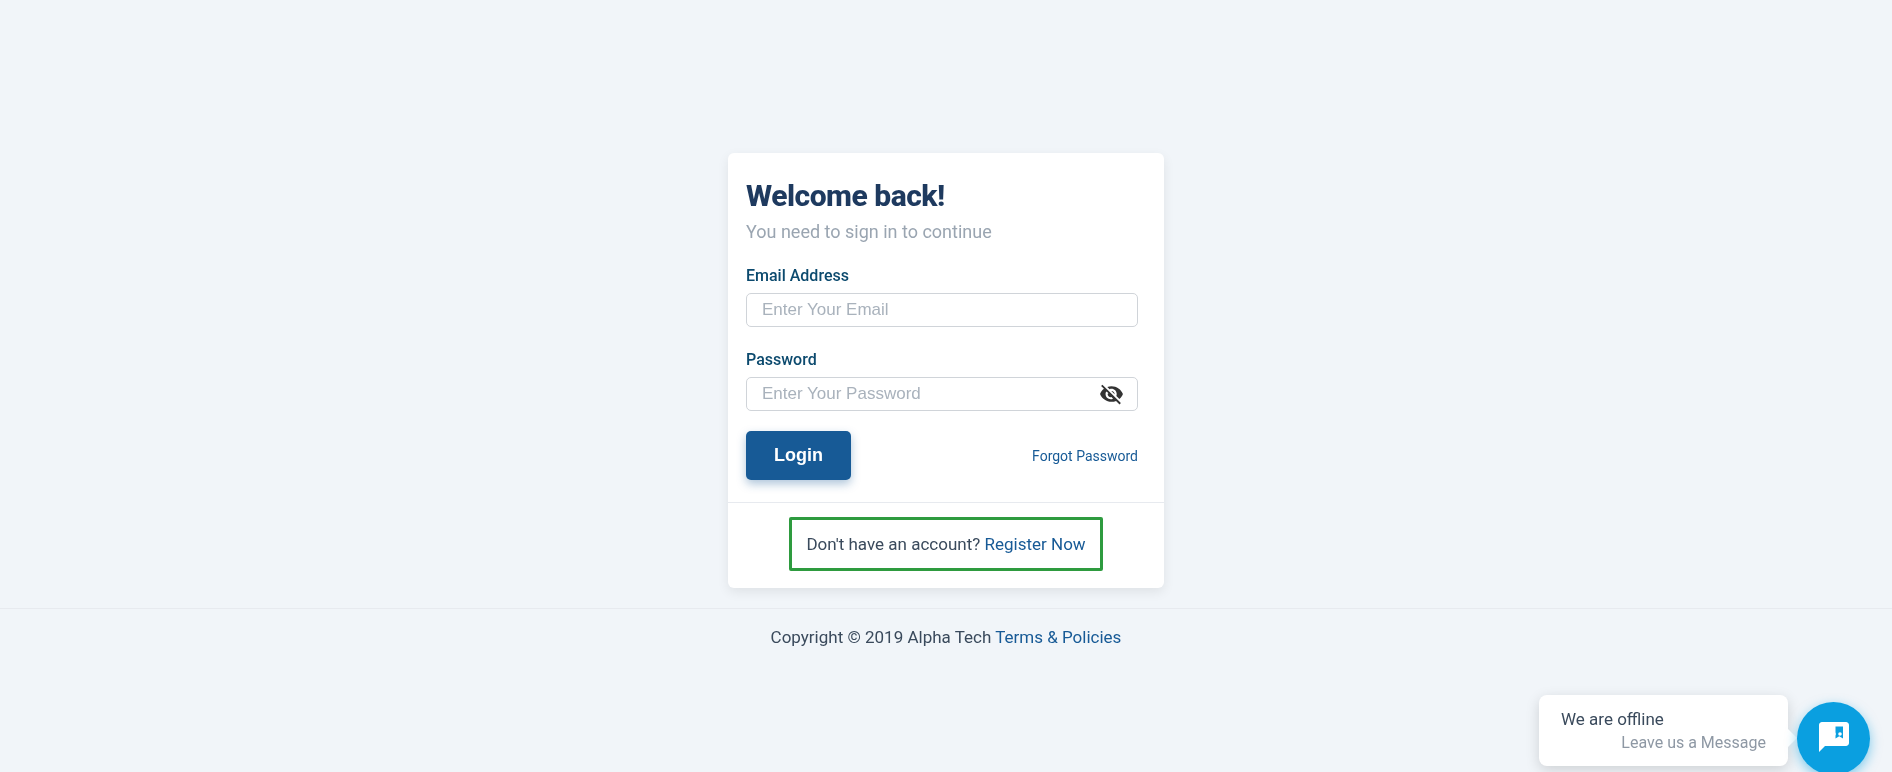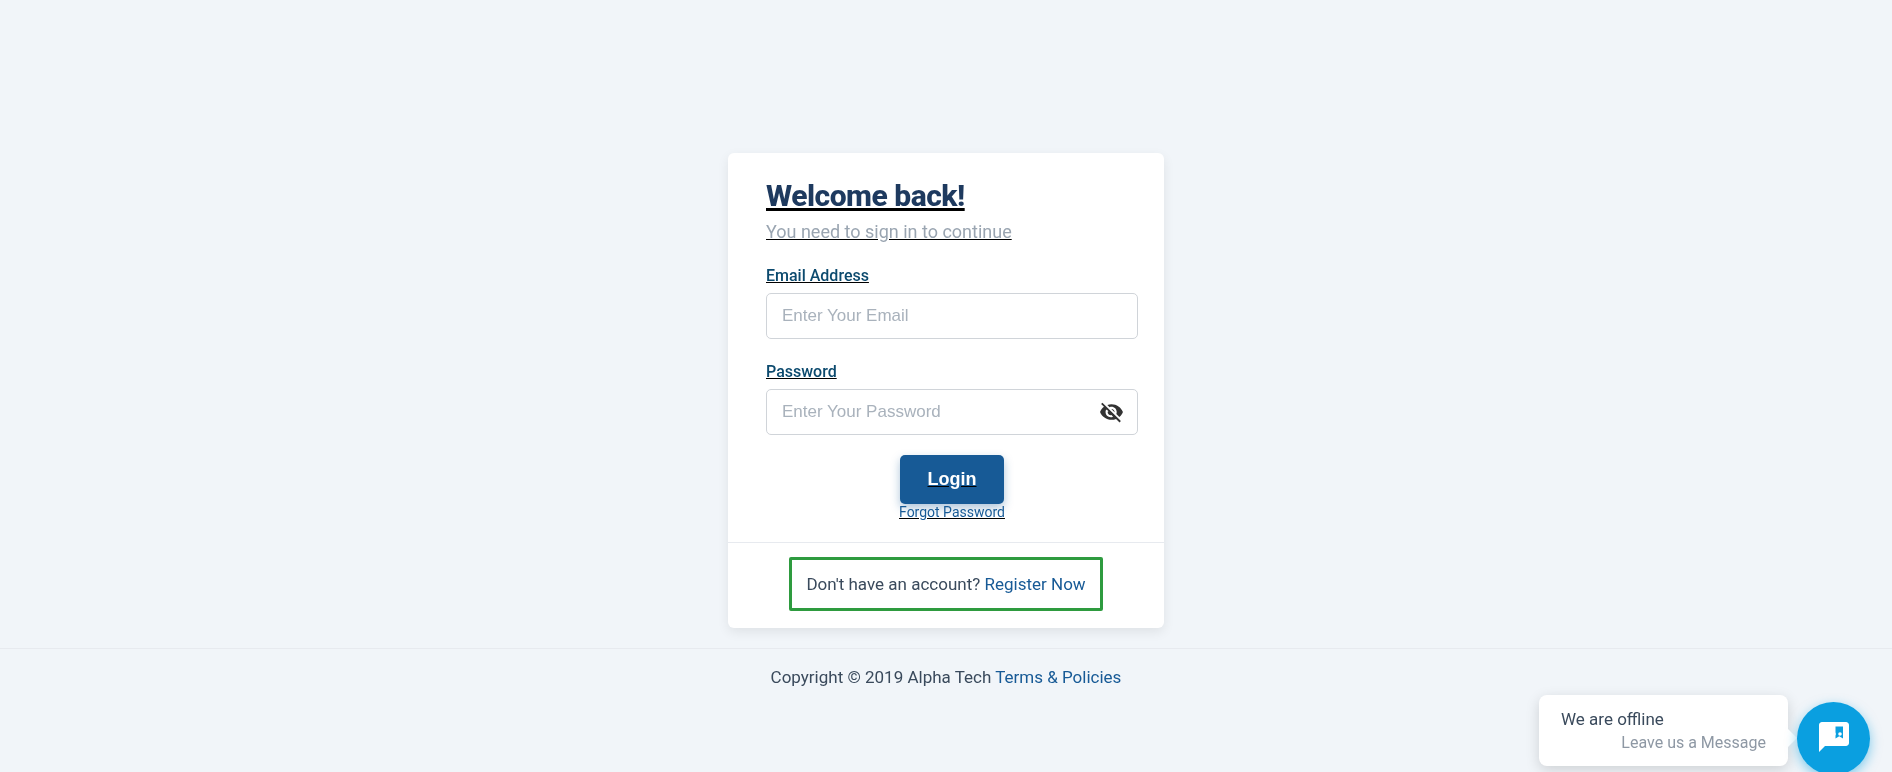--- a/index.html
+++ b/index.html
@@ -23,22 +23,21 @@
 }
 .card {
   background: #ffffff;
   width: 436px;
   border-radius: 6px;
   box-shadow: 0 4px 12px rgba(0,0,0,0.08);
   margin-top: 153px;
   overflow: hidden;
 }
 .card-body {
-  padding: 25px 26px 22px 38px;
-  text-decoration: underline;
+  padding: 25px 26px 22px 18px;
 }
 .card-title {
   font-size: 30px;
   font-weight: 800;
   color: #1e3a5f;
   letter-spacing: -0.5px;
   margin-bottom: 8px;
 }
 .card-subtitle {
   font-size: 18px;
@@ -48,21 +47,21 @@
 }
 .form-label {
   display: block;
   font-size: 16px;
   color: #0c4a6e;
   font-weight: 500;
   margin-bottom: 8px;
 }
 .form-input {
   width: 100%;
-  height: 46px;
+  height: 34px;
   border: 1px solid #d0d4d9;
   border-radius: 5px;
   padding: 0 15px;
   font-size: 17px;
   color: #333;
   outline: none;
   background: #fff;
 }
 .form-input::placeholder {
   color: #a9b2bc;
@@ -85,21 +84,20 @@
   cursor: pointer;
   color: #333;
   display: flex;
   align-items: center;
 }
 .actions-row {
   display: flex;
   align-items: center;
   justify-content: space-between;
   margin-top: 20px;
-  flex-direction: column;
 }
 .login-btn {
   background: #175a96;
   color: #fff;
   border: none;
   border-radius: 5px;
   padding: 14px 28px;
   font-size: 18px;
   font-weight: 700;
   cursor: pointer;

